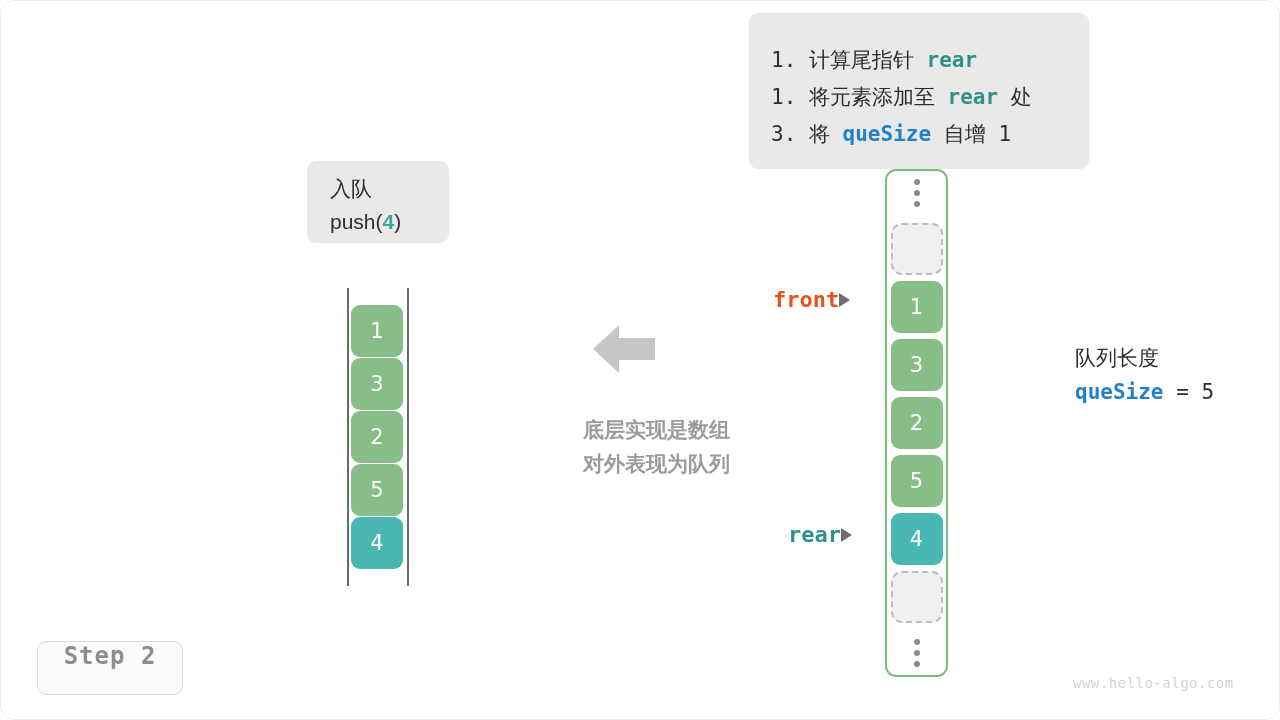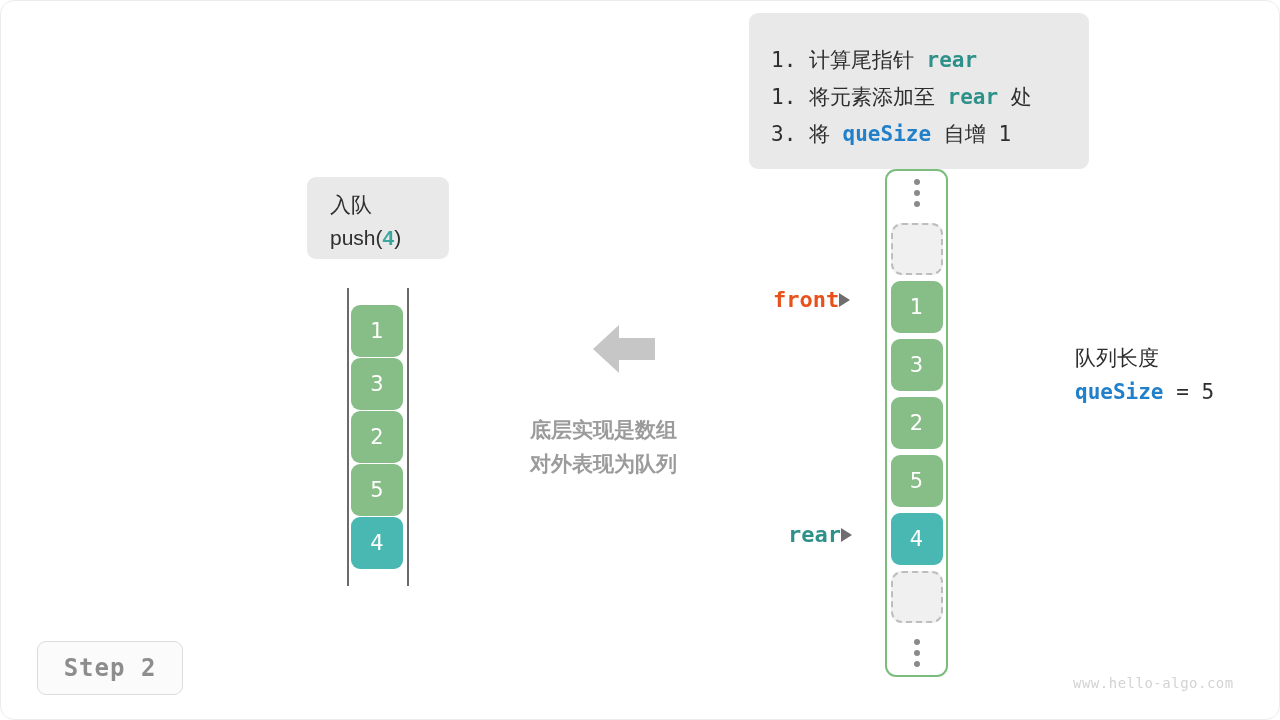--- a/index.html
+++ b/index.html
@@ -32,21 +32,21 @@
     font-size:21px;
     line-height:37px;
     color:#2e2e2e;
     white-space:pre;
   }
   .kw-teal{color:#2e9189;font-weight:bold;}
   .kw-blue{color:#2180c9;font-weight:bold;}
 
   
   #push-callout{
-    left:306px;top:176px;width:142px;height:82px;
+    left:306px;top:160px;width:142px;height:82px;
     box-sizing:border-box;
     background:#e9e9e9;
     border-radius:9px;
     padding:13px 0 0 23px;
   }
   #push-callout .cn{
     font-size:21px;color:#2e2e2e;line-height:31px;
   }
   #push-callout .code{
     font-family:Liberation Sans, sans-serif;
@@ -74,21 +74,21 @@
     display:flex;flex-direction:column;gap:1px;
   }
 
   
   #transform-arrow{left:592px;top:322px;}
 
   
   #center-caption{
     left:529px;top:412px;width:200px;
     color:#9b9b9b;font-weight:bold;font-size:21px;line-height:34px;
-    text-align:left;
+    text-align:right;
   }
 
   
   #array-container{
     left:884px;top:168px;width:63px;height:508px;
     box-sizing:border-box;
     border:2px solid #7cbd7e;
     border-radius:11px;
     background:#ffffff;
   }
@@ -131,21 +131,21 @@
   #quesize-note .code{
     font-family:"DejaVu Sans Mono","Liberation Mono",monospace;
     font-size:21px;line-height:36px;color:#2e2e2e;white-space:pre;
   }
 
   
   #step-badge{
     left:36px;top:640px;width:146px;height:54px;
     box-sizing:border-box;
     border:1px solid #dcdcdc;border-radius:9px;background:#fbfbfb;
-    display:flex;align-items:center;justify-content:center;
+    display:flex;justify-content:center;
     font-family:"DejaVu Sans Mono","Liberation Mono",monospace;
     font-size:24px;font-weight:bold;color:#8d8d8d;letter-spacing:1px;
   }
 
   
   #watermark{
     left:1072px;top:674px;
     font-family:"DejaVu Sans Mono","Liberation Mono",monospace;
     font-size:14px;color:#d3d3d3;letter-spacing:.5px;
   }

